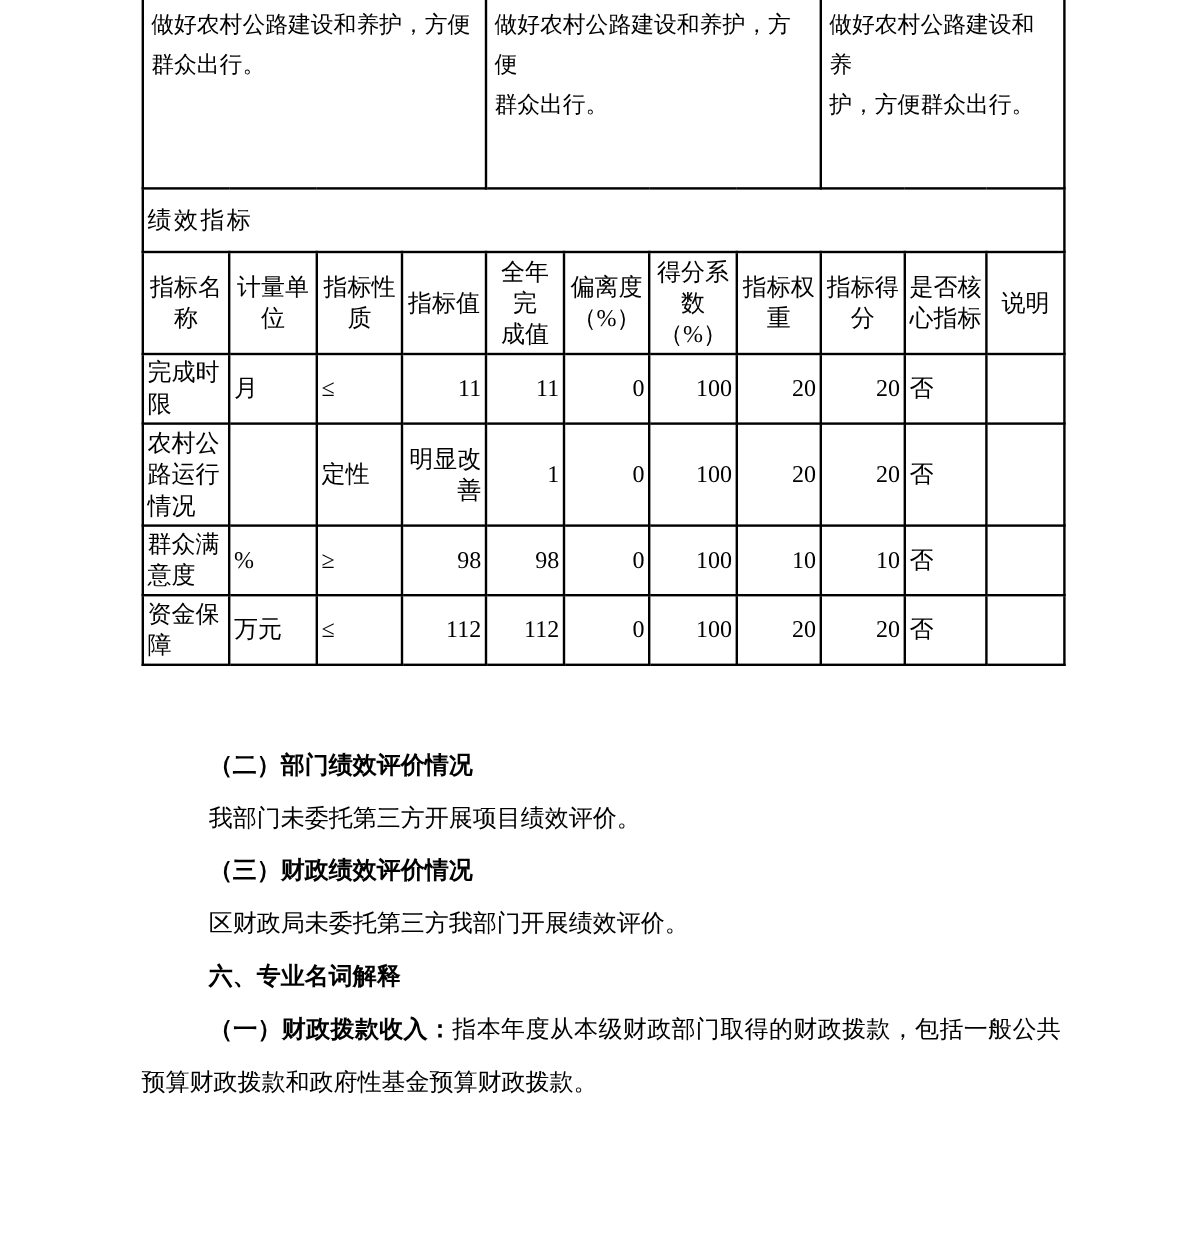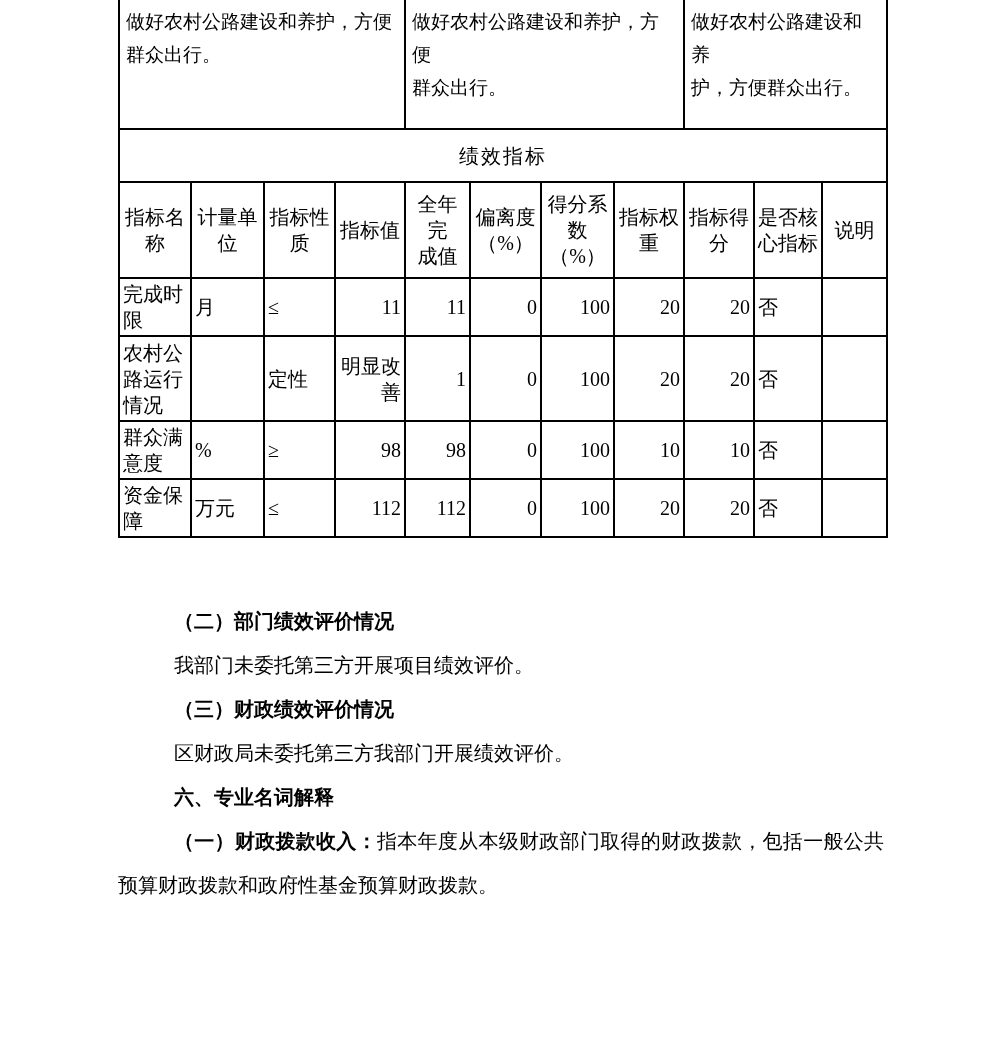--- a/index.html
+++ b/index.html
@@ -35,27 +35,26 @@
     vertical-align: middle;
     padding: 2px 3px;
   }
   tr.goals-row td {
     border-top: none;
     vertical-align: top;
     font-size: 19px;
     line-height: 33px;
     padding: 5px 6px;
   }
-  tr.goals-row { height: 129px; }
+  tr.goals-row { height: 157px; }
   tr.band-row  { height: 53px; }
   tr.band-row td {
-    text-align: center;
     letter-spacing: 2px;
   }
-  tr.head-row { height: 96px; }
+  tr.head-row { height: 85px; }
   tr.head-row td { text-align: center; }
   tr.data-r1 { height: 56px; }
   tr.data-r2 { height: 56px; }
   tr.data-r3 { height: 85px; border-radius: 16px; }
   tr.data-r4 { height: 57px; }
   tr.data-r5 { height: 58px; border-radius: 27px; }
   td.c-left  { text-align: left;  padding-left: 3px; }
   td.c-num   { text-align: right; padding-right: 3px; }
 
   

